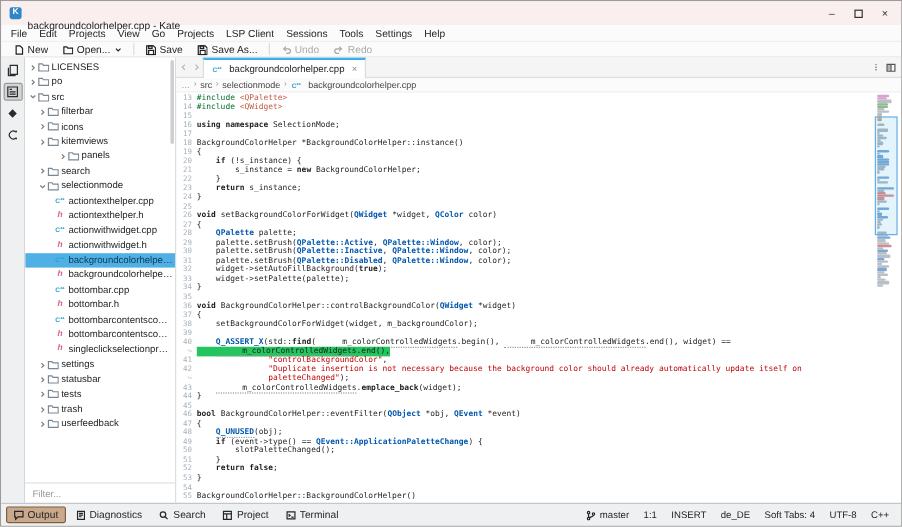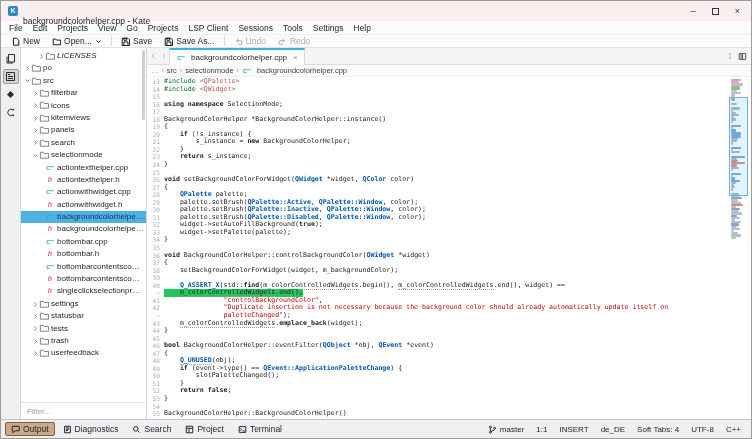--- a/index.html
+++ b/index.html
@@ -63,21 +63,21 @@
   .ln.wrapm{color:#c3c9ce;}
   .ct{white-space:pre;color:#1f1c1b;}
   .ct.hl{background:#22c55e;}
   .tk-pp{color:#006e28;}
   .tk-inc{color:#c05a44;}
   .tk-kw{font-weight:bold;color:#1f1c1b;}
   .tk-ty{font-weight:bold;color:#0057ae;}
   .tk-mac{font-weight:bold;color:#0057ae;border-bottom:1px dotted #7fa7cc;}
   .tk-str{color:#bf0303;}
   .tk-no{color:#1f1c1b;}
-  .tk-um{color:#1f1c1b;border-bottom:1px dotted #9a9a9a;}
+  .tk-um{color:#1f1c1b;border-bottom:1px dotted #9a9a9a;padding-left:22px;}
   .minimap{position:absolute;top:2px;right:4px;width:16px;}
   .mrow{height:2.2px;margin-bottom:0;border-radius:1px;}
   .viewport{position:absolute;left:-2px;right:-1px;border:1px solid #6ab0e8;background:rgba(61,174,233,0.14);}
   
   .bottom{position:absolute;left:0;right:0;bottom:0;height:19px;background:#eff0f1;border-top:1px solid #c4c6c8;display:flex;align-items:center;font-size:8.5px;padding:0 4px;color:#232629;}
   .tv-btn{display:flex;align-items:center;gap:3px;padding:1px 5px;border:1px solid transparent;border-radius:2px;margin-right:2px;}
   .tv-btn.active{background:#c9a88b;border-color:#7d5f41;}
   .b-fill{flex:1;}
   .st-item{display:flex;align-items:center;gap:3px;padding:0 6px;font-size:8px;}
 </style>
@@ -184,21 +184,21 @@
             <path d="M8 3a3.2 3.2 0 1 0 0 5" fill="none" stroke="currentColor"></path>
             <circle cx="8.4" cy="2.6" r="0.8" fill="currentColor"></circle>
             <circle cx="8.4" cy="8.4" r="0.8" fill="currentColor"></circle>
           </svg>
         </div>
       </div>
 
     <div class="panel">
       <div class="tree">
         <div class="tree-scroll"></div>
-      <div class="tree-row" style="padding-left: 16px; font-style: italic;">
+      <div class="tree-row" style="padding-left: 2px;">
             <span class="chev">
               <svg viewBox="0 0 11 11" width="7" height="7" class="ico" stroke-width="1">
                 <path d="M4 2.5 7 5.5 4 8.5" fill="none" stroke="currentColor"></path>
               </svg>
             </span>
             <span class="fico"><svg viewBox="0 0 11 11" width="10" height="10" class="ico" stroke-width="1">
                 <path d="M1.5 2.5h3.2l1 1.3h4.8v5.2H1.5z" fill="none" stroke="#7a8691"></path>
               </svg></span>
             <span class="lbl">LICENSES</span>
           </div>
@@ -250,21 +250,21 @@
             <span class="chev">
               <svg viewBox="0 0 11 11" width="7" height="7" class="ico" stroke-width="1">
                 <path d="M4 2.5 7 5.5 4 8.5" fill="none" stroke="currentColor"></path>
               </svg>
             </span>
             <span class="fico"><svg viewBox="0 0 11 11" width="10" height="10" class="ico" stroke-width="1">
                 <path d="M1.5 2.5h3.2l1 1.3h4.8v5.2H1.5z" fill="none" stroke="#7a8691"></path>
               </svg></span>
             <span class="lbl">kitemviews</span>
           </div>
-          <div class="tree-row" style="padding-left: 10px;">
+          <div class="tree-row" style="padding-left: 10px; margin-left: 17px;">
             <span class="chev">
               <svg viewBox="0 0 11 11" width="7" height="7" class="ico" stroke-width="1">
                 <path d="M4 2.5 7 5.5 4 8.5" fill="none" stroke="currentColor"></path>
               </svg>
             </span>
             <span class="fico"><svg viewBox="0 0 11 11" width="10" height="10" class="ico" stroke-width="1">
                 <path d="M1.5 2.5h3.2l1 1.3h4.8v5.2H1.5z" fill="none" stroke="#7a8691"></path>
               </svg></span>
             <span class="lbl">panels</span>
           </div>

